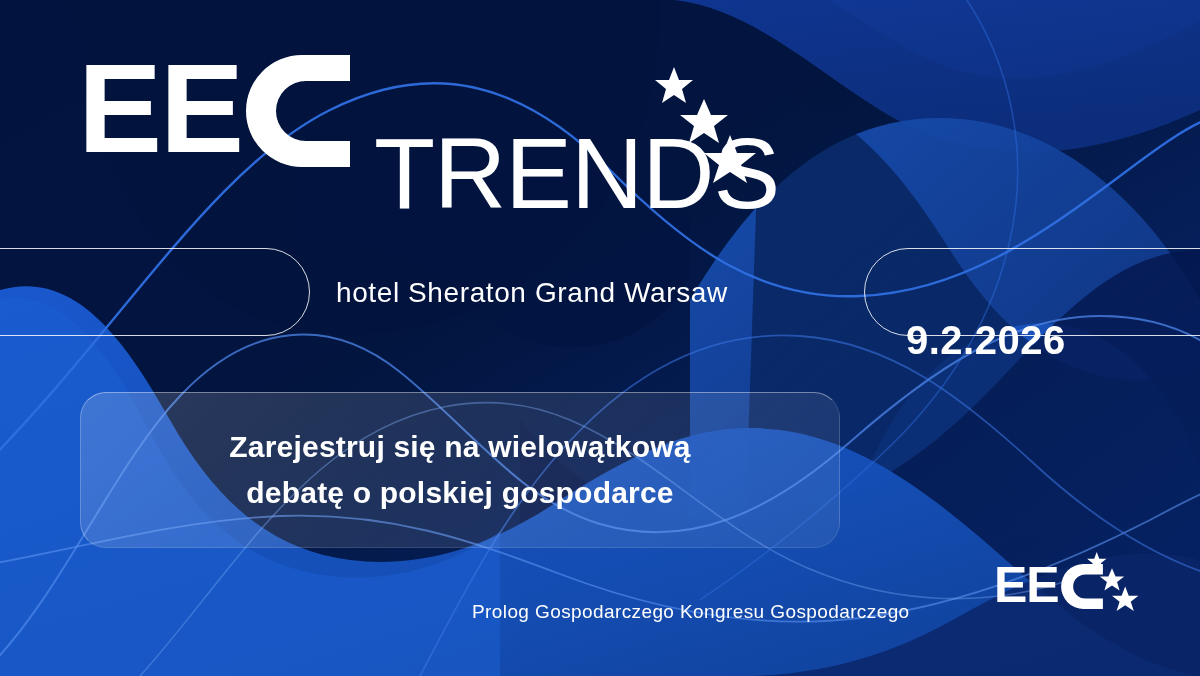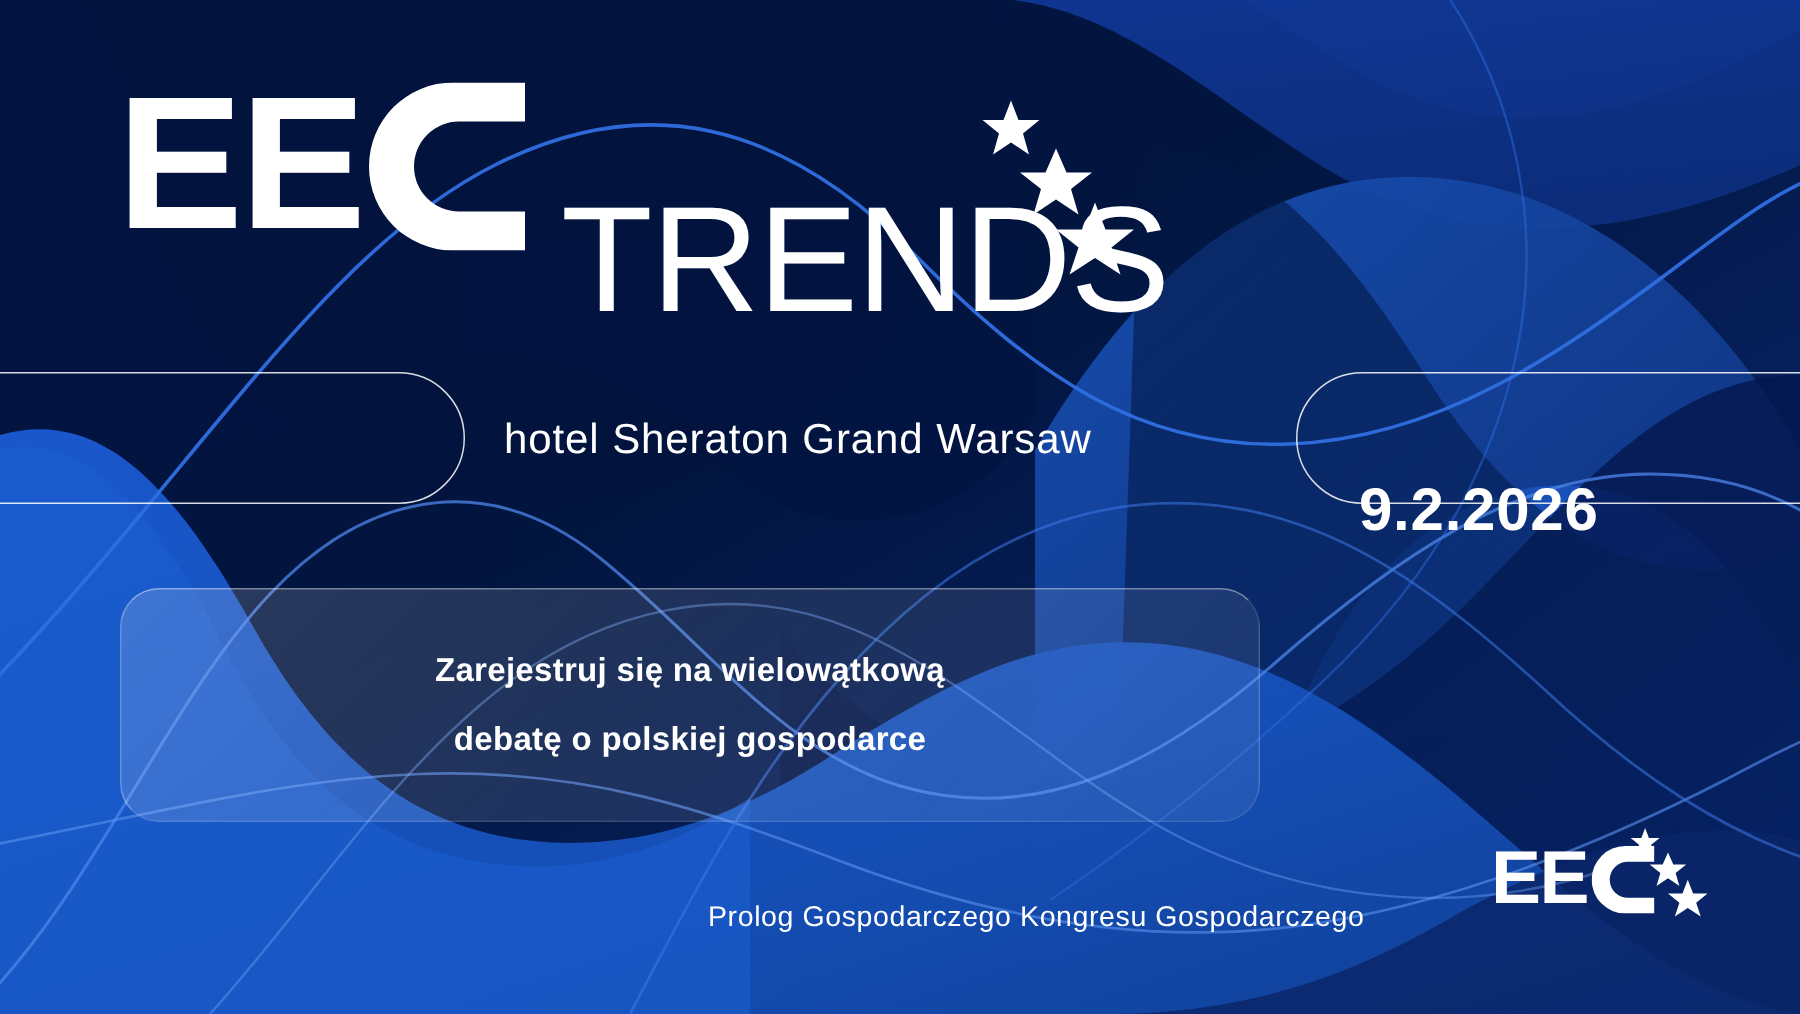--- a/index.html
+++ b/index.html
@@ -145,21 +145,21 @@
     border-right: 1px solid rgba(255,255,255,0.10);
     border-bottom: 1px solid rgba(255,255,255,0.10);
     display: flex;
     flex-direction: column;
     align-items: center;
     justify-content: center;
   }
   .cta-line {
     font-family: "Liberation Sans", "DejaVu Sans", sans-serif;
     font-weight: 700;
-    font-size: 22px;
+    font-size: 30px;
     line-height: 46px;
     letter-spacing: 0.2px;
     color: #ffffff;
     text-align: center;
     white-space: nowrap;
   }
 
   
   .footer-tagline {
     position: absolute;

